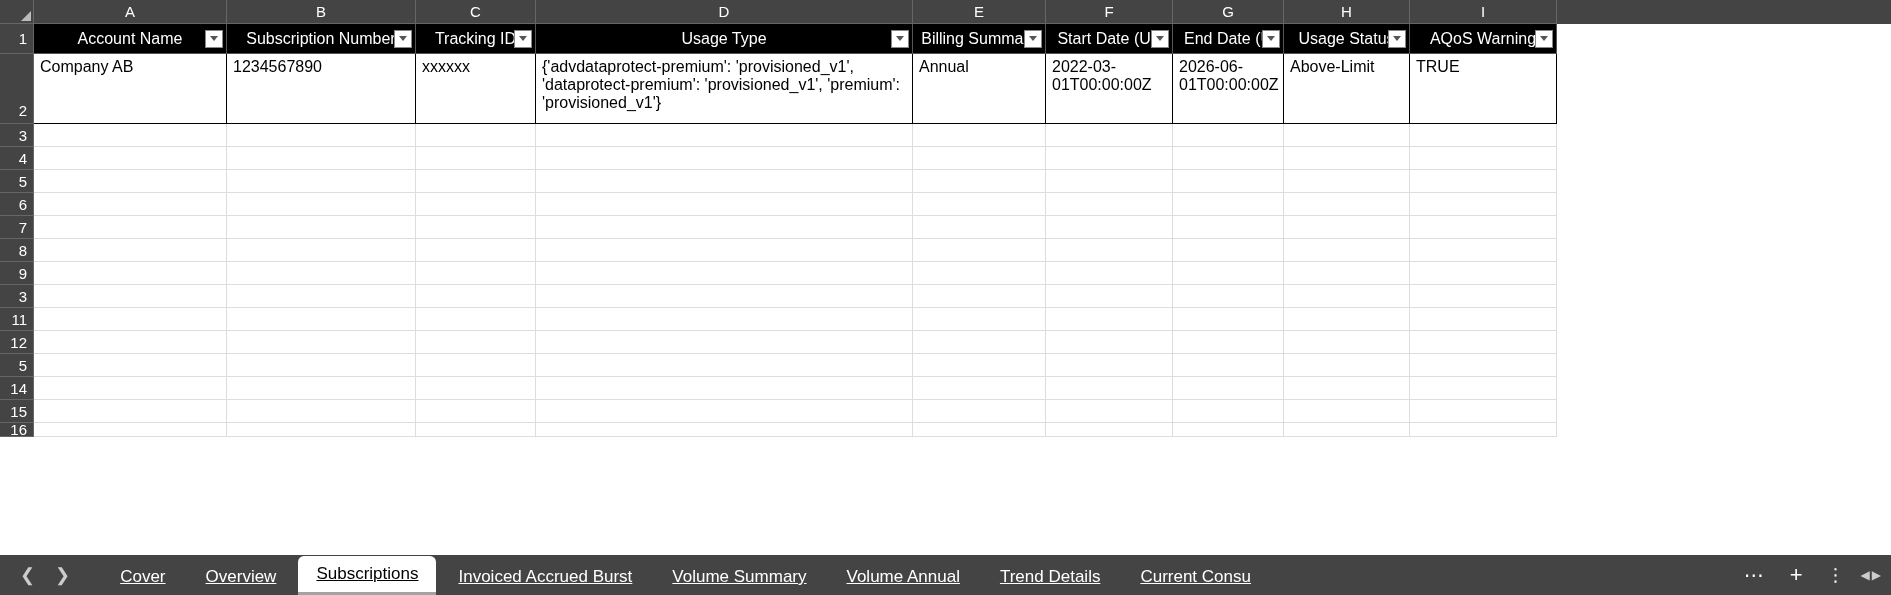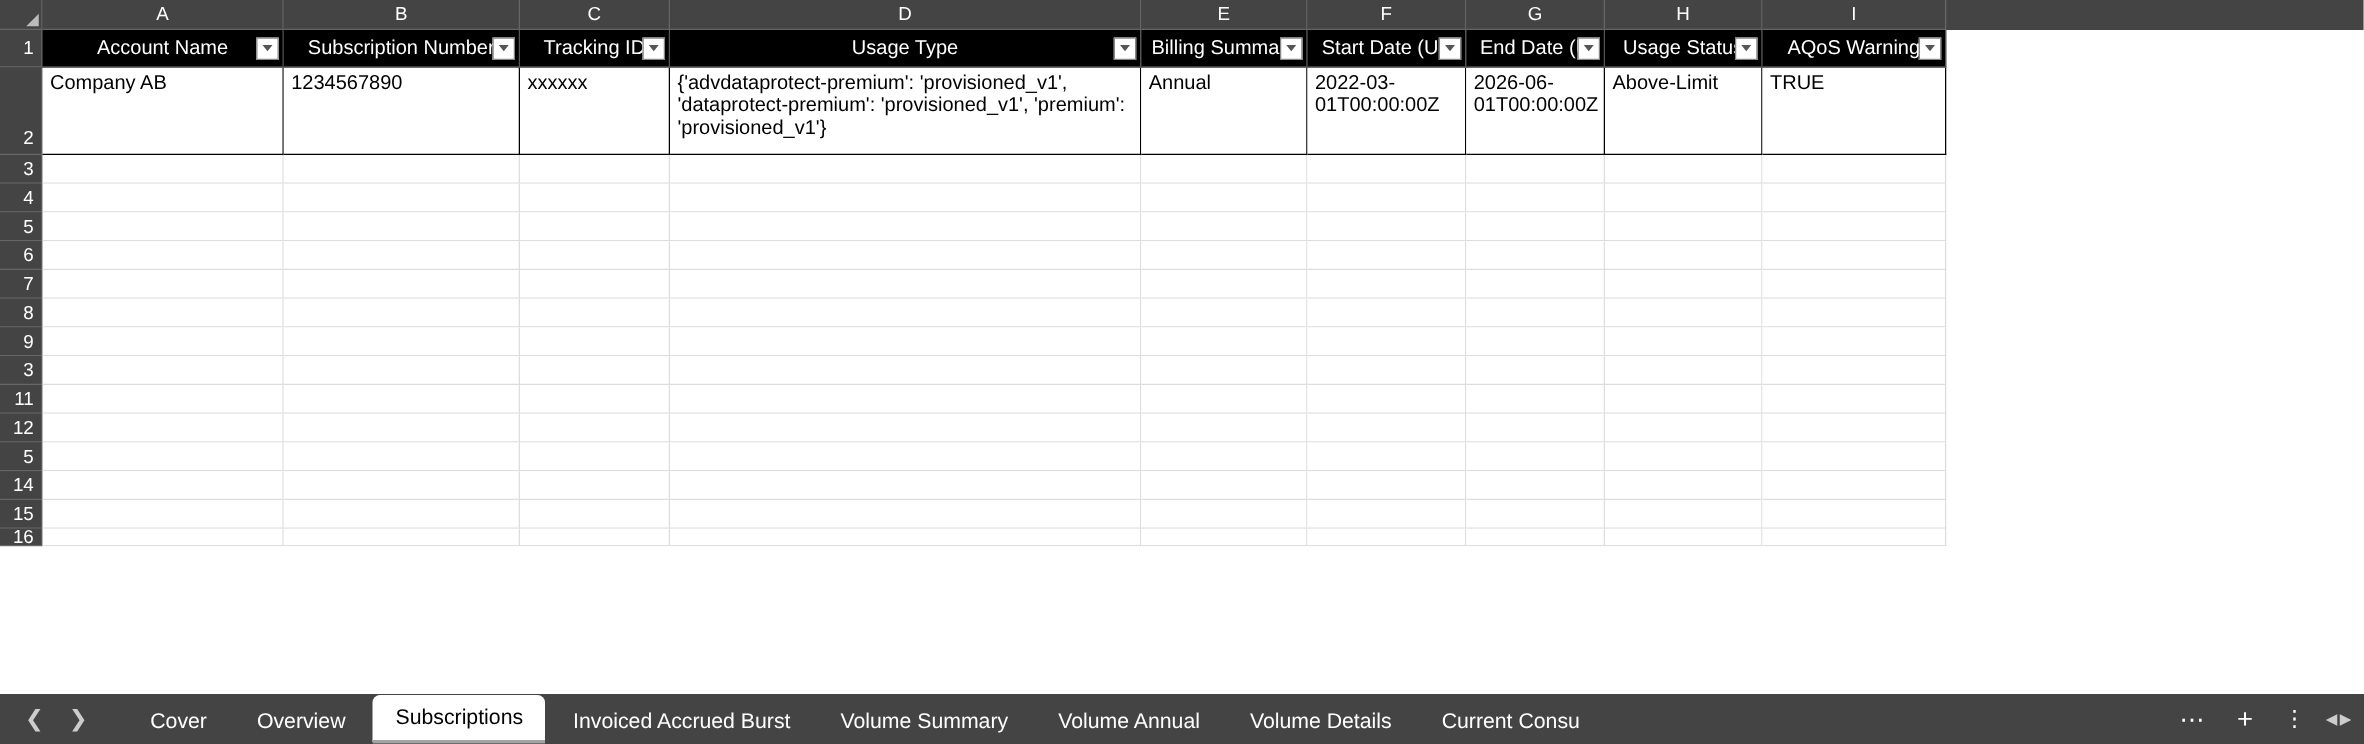--- a/index.html
+++ b/index.html
@@ -40,21 +40,21 @@
 .col-F { width: 127px; }
 .col-G { width: 111px; }
 .col-H { width: 126px; }
 .col-I { width: 147px; }
 
 
 .tab-bar { position: fixed; bottom: 0; left: 0; right: 0; height: 40px; background: #444444; display: flex; align-items: center; padding: 0 10px; color: #fff; }
 .nav-arrows { display: flex; gap: 20px; margin-right: 30px; margin-left: 10px; }
 .nav-arrow { font-size: 18px; color: #ccc; cursor: pointer; }
 .tabs { display: flex; align-items: flex-end; height: 100%; flex: 1; overflow: hidden; }
-.tab { padding: 8px 18px; font-size: 17px; color: #ffffff; cursor: pointer; white-space: nowrap; border-radius: 6px 6px 0 0; margin: 0 2px; }
+.tab { padding: 8px 18px; font-size: 17px; color: #ffffff; cursor: pointer; white-space: nowrap; border-radius: 6px 6px 0 0; margin: 0 2px; text-decoration: underline; }
 .tab.active { background: #ffffff; color: #000000; border-bottom: 3px solid #a3a3a3; font-weight: 500; }
 .tab-more { color: #fff; font-size: 20px; padding: 0 10px; cursor: pointer; letter-spacing: 2px; }
 .tab-add { color: #fff; font-size: 22px; padding: 0 14px; cursor: pointer; }
 .tab-menu { color: #fff; font-size: 18px; padding: 0 10px; cursor: pointer; }
 .scroll-lr { display: flex; gap: 2px; margin-left: 6px; }
 .scroll-btn { color: #ccc; font-size: 12px; cursor: pointer; }
 </style>
 </head>
 <body>
 
@@ -329,21 +329,21 @@
     <span class="nav-arrow">❮</span>
     <span class="nav-arrow">❯</span>
   </div>
   <div class="tabs" id="tabs">
       <div class="tab">Cover</div>
       <div class="tab">Overview</div>
       <div class="tab active">Subscriptions</div>
       <div class="tab">Invoiced Accrued Burst</div>
       <div class="tab">Volume Summary</div>
       <div class="tab">Volume Annual</div>
-      <div class="tab">Volume Details</div>
+      <div class="tab">Trend Details</div>
       <div class="tab">Current Consu</div>
     </div>
   <span class="tab-more">⋯</span>
   <span class="tab-add">+</span>
   <span class="tab-menu">⋮</span>
   <div class="scroll-lr">
     <span class="scroll-btn">◀</span>
     <span class="scroll-btn">▶</span>
   </div>
 </div>

